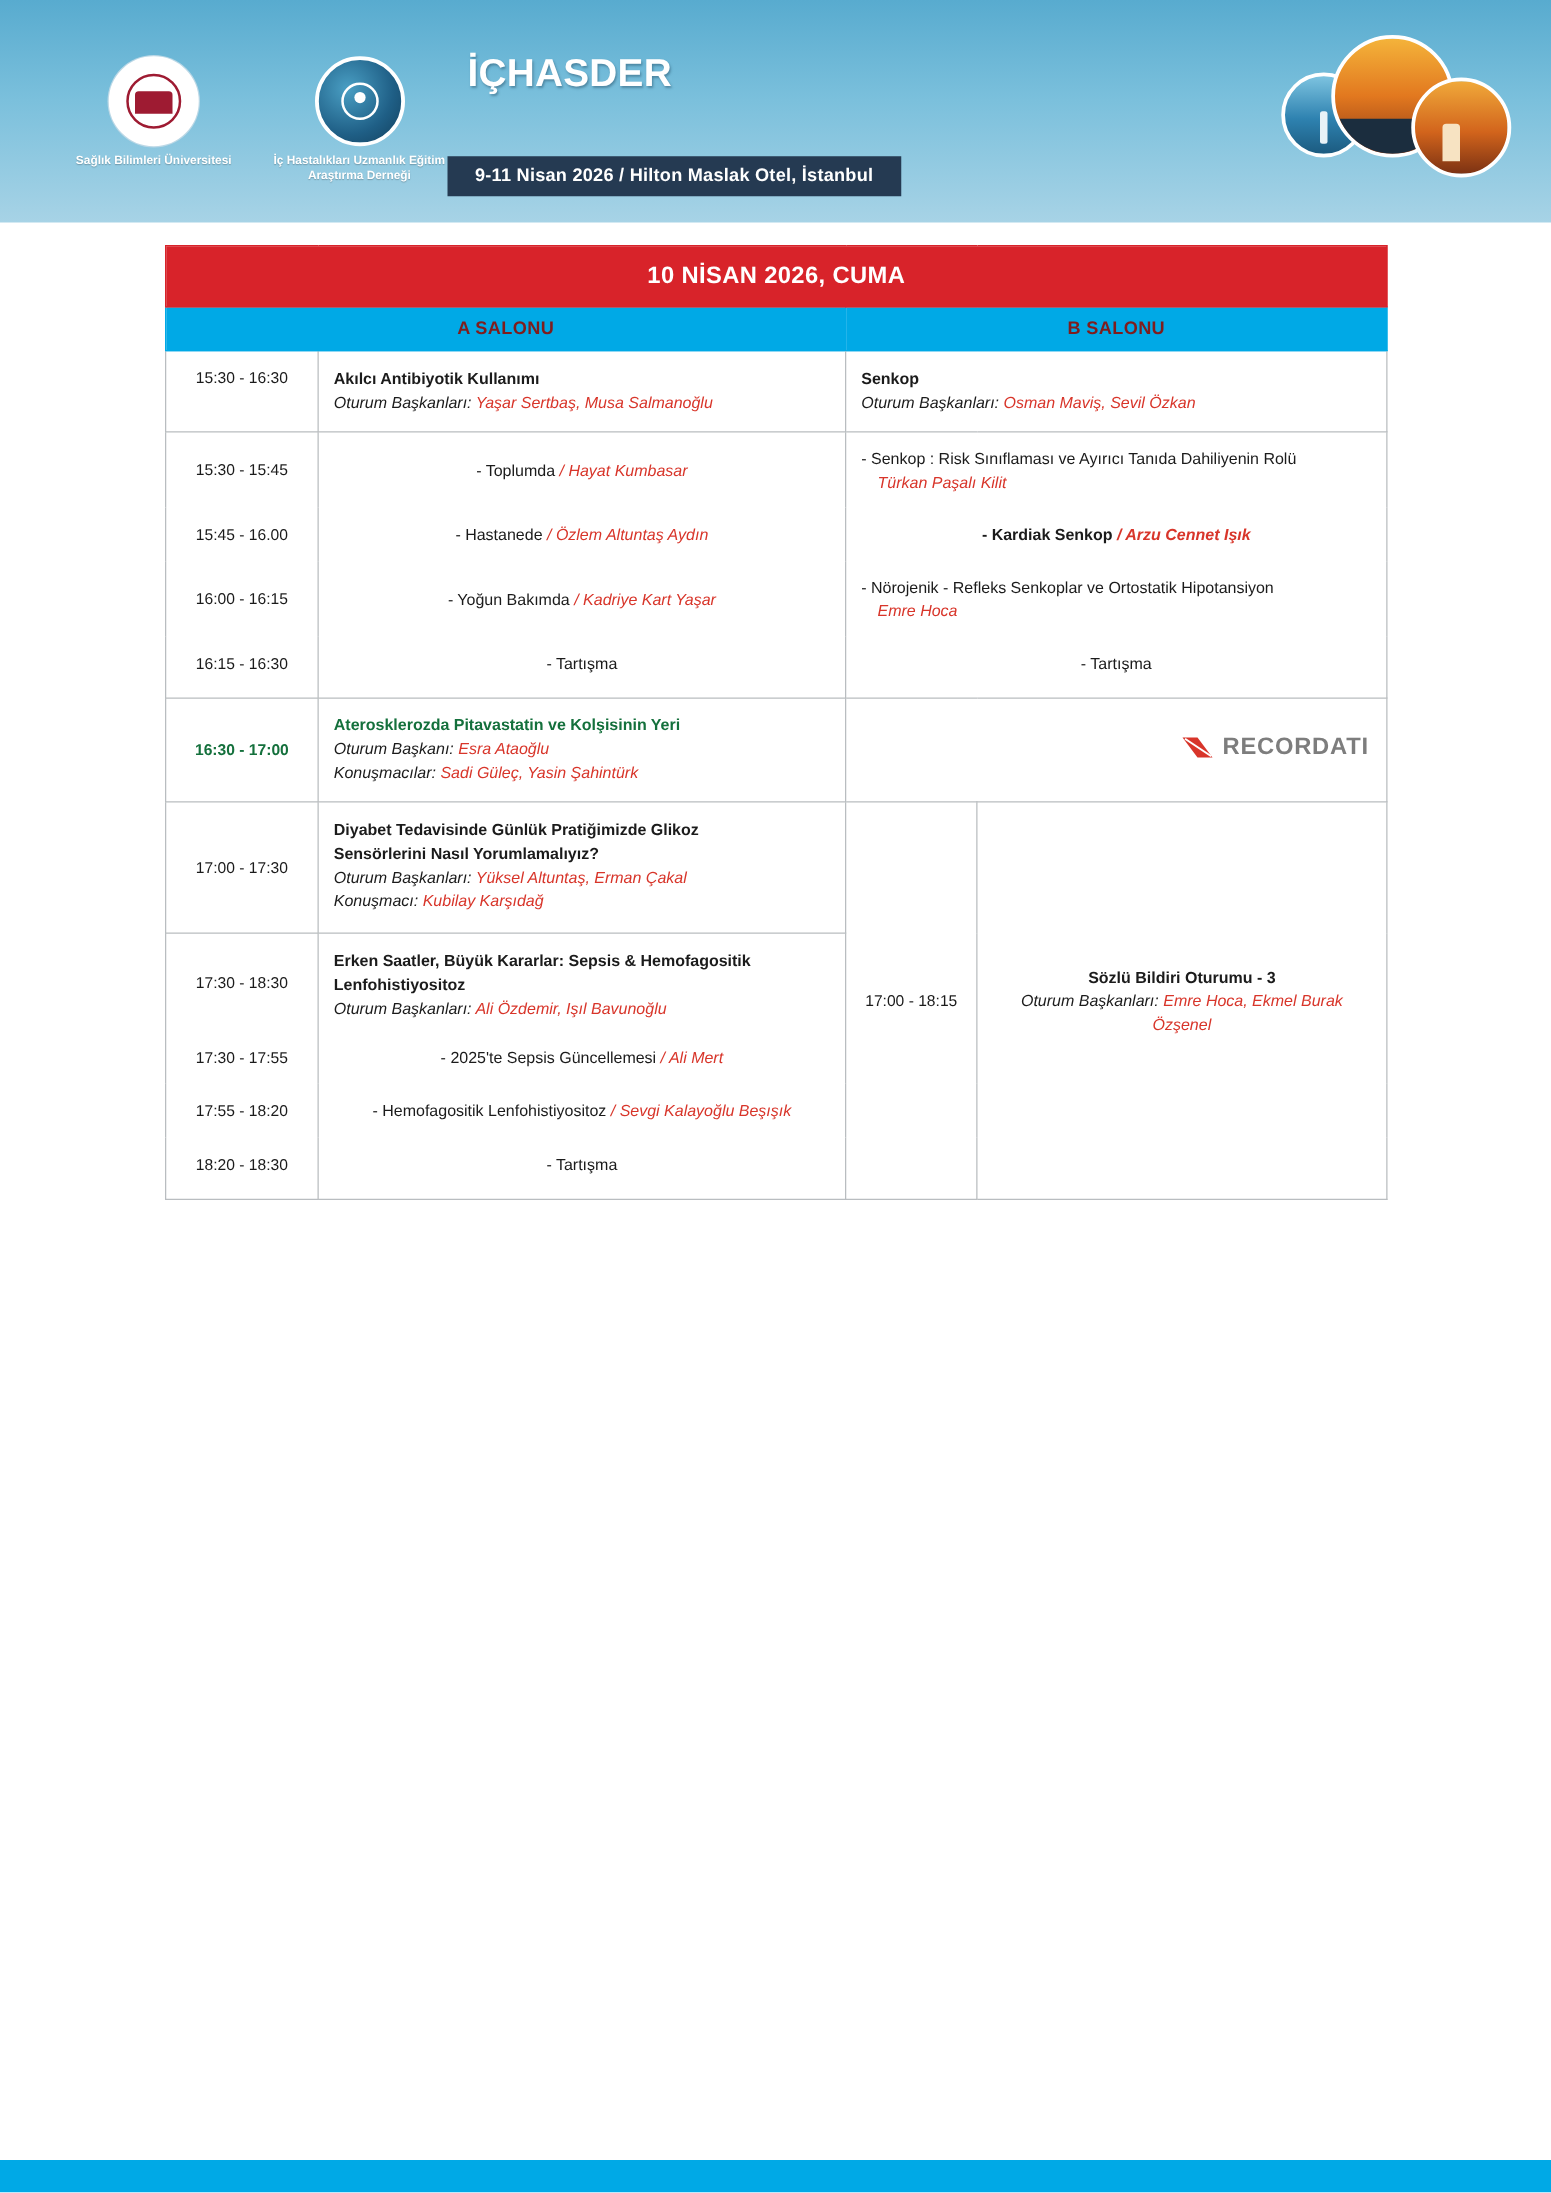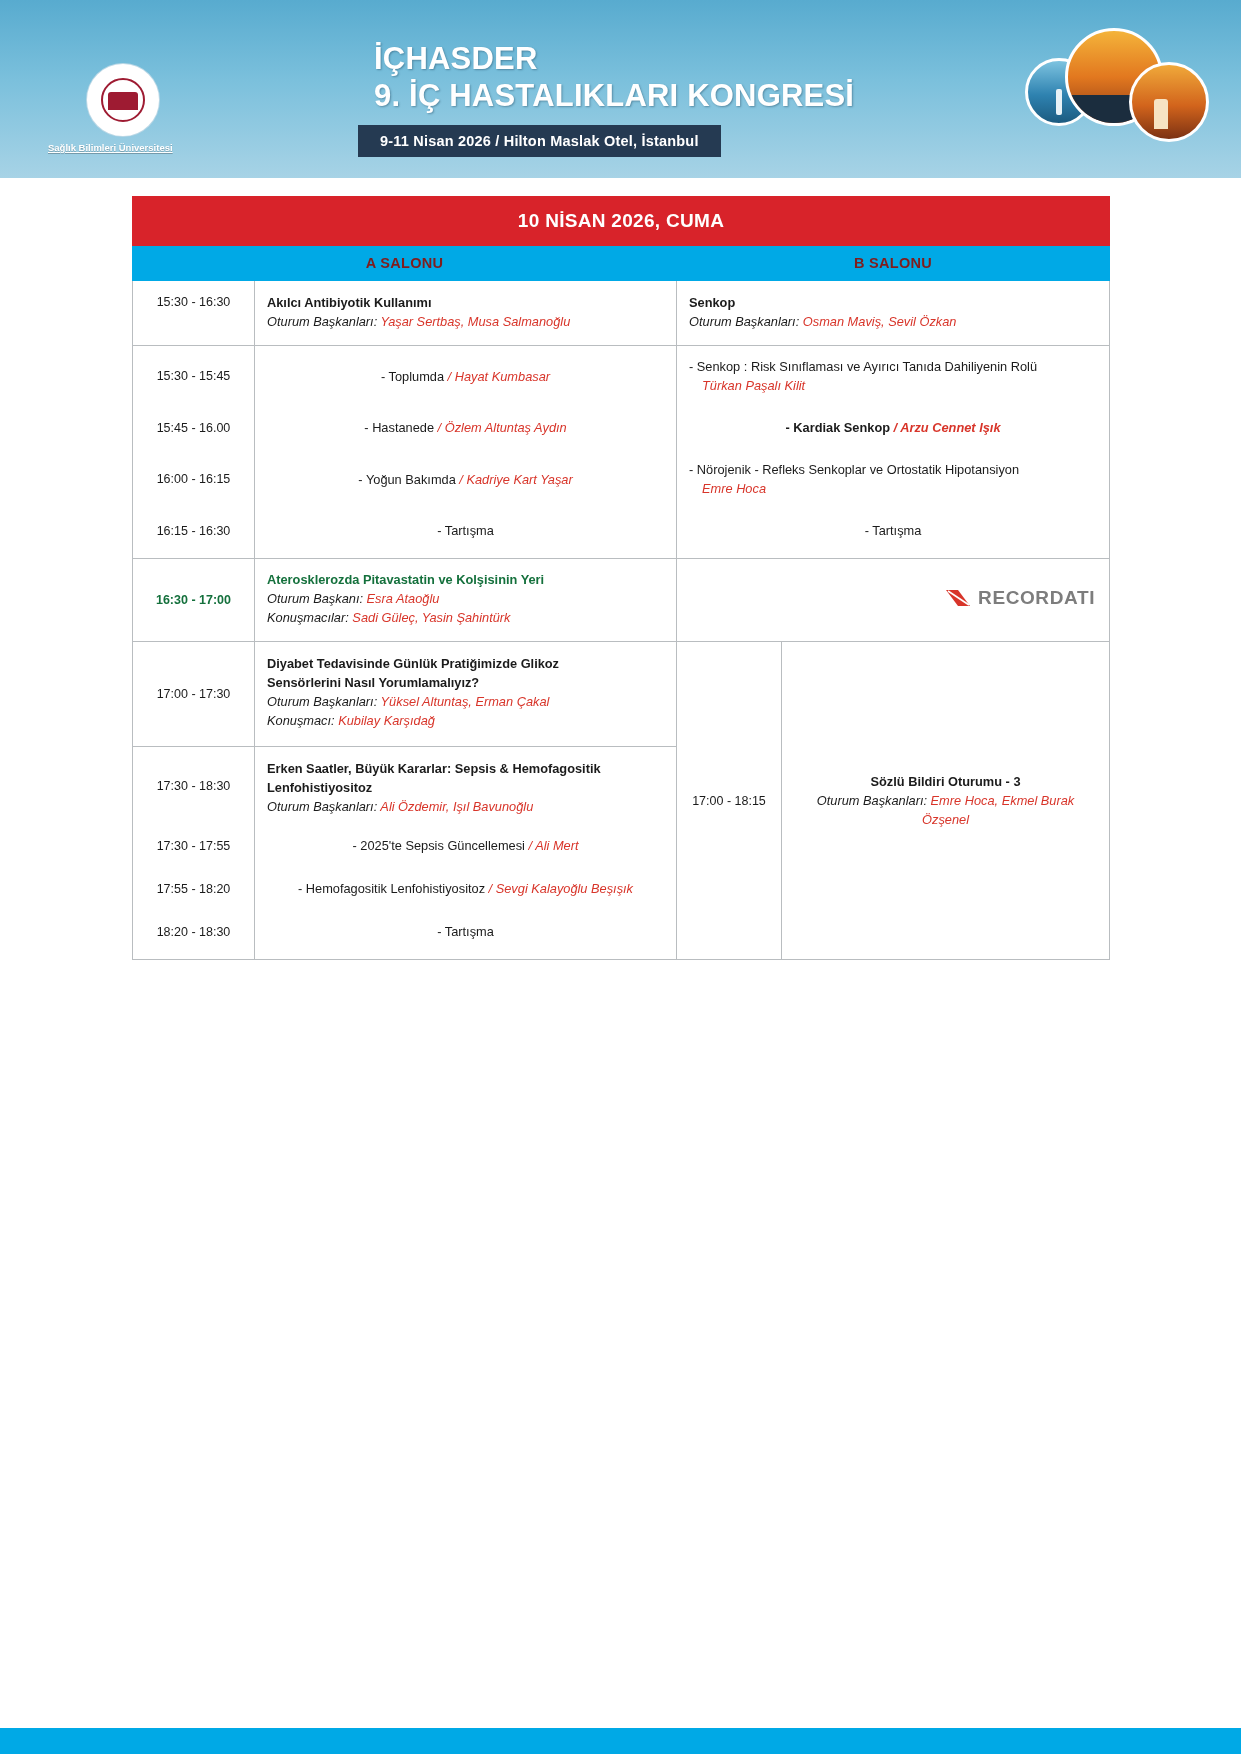--- a/index.html
+++ b/index.html
@@ -24,23 +24,23 @@
     background: linear-gradient(180deg, #58abcf 0%, #7bc0dc 45%, #a7d3e6 100%);
     overflow: hidden;
   }
   .banner-inner {
     position: absolute;
     inset: 0;
   }
 
   .logo-block {
     position: absolute;
-    top: 64px;
+    top: 45px;
+    text-align: center;
     color: #ffffff;
-    text-decoration: underline;
   }
   .logo-usbs { left: 48px; width: 150px; }
   .logo-ichasder { left: 205px; width: 165px; }
 
   .seal {
     width: 66px;
     height: 66px;
     border-radius: 50%;
     margin: 0 auto 6px auto;
     position: relative;
@@ -330,24 +330,28 @@
 <body>
 
 <div class="banner">
   <div class="banner-inner">
 
     <div class="logo-block logo-usbs">
       <span class="seal seal-usbs"></span>
       <div class="logo-caption">Sağlık Bilimleri Üniversitesi</div>
     </div>
 
+    <div class="logo-block logo-ichasder">
+      <span class="seal seal-ich"></span>
+      <div class="logo-caption">İç Hastalıkları Uzmanlık Eğitim
+Araştırma Derneği</div>
+    </div>
 
     <div class="title-wrap">
       <div class="title-line1">İÇHASDER</div>
-      <div class="title-line2">9. İÇ HASTALIKLARI KONGRESİ</div>
     </div>
 
     <div class="subtitle-bar">9-11 Nisan 2026 / Hilton Maslak Otel, İstanbul</div>
 
     <div class="skyline">
       <span class="bubble bubble-a"></span>
       <span class="bubble bubble-b"></span>
       <span class="bubble bubble-c"></span>
     </div>
 

